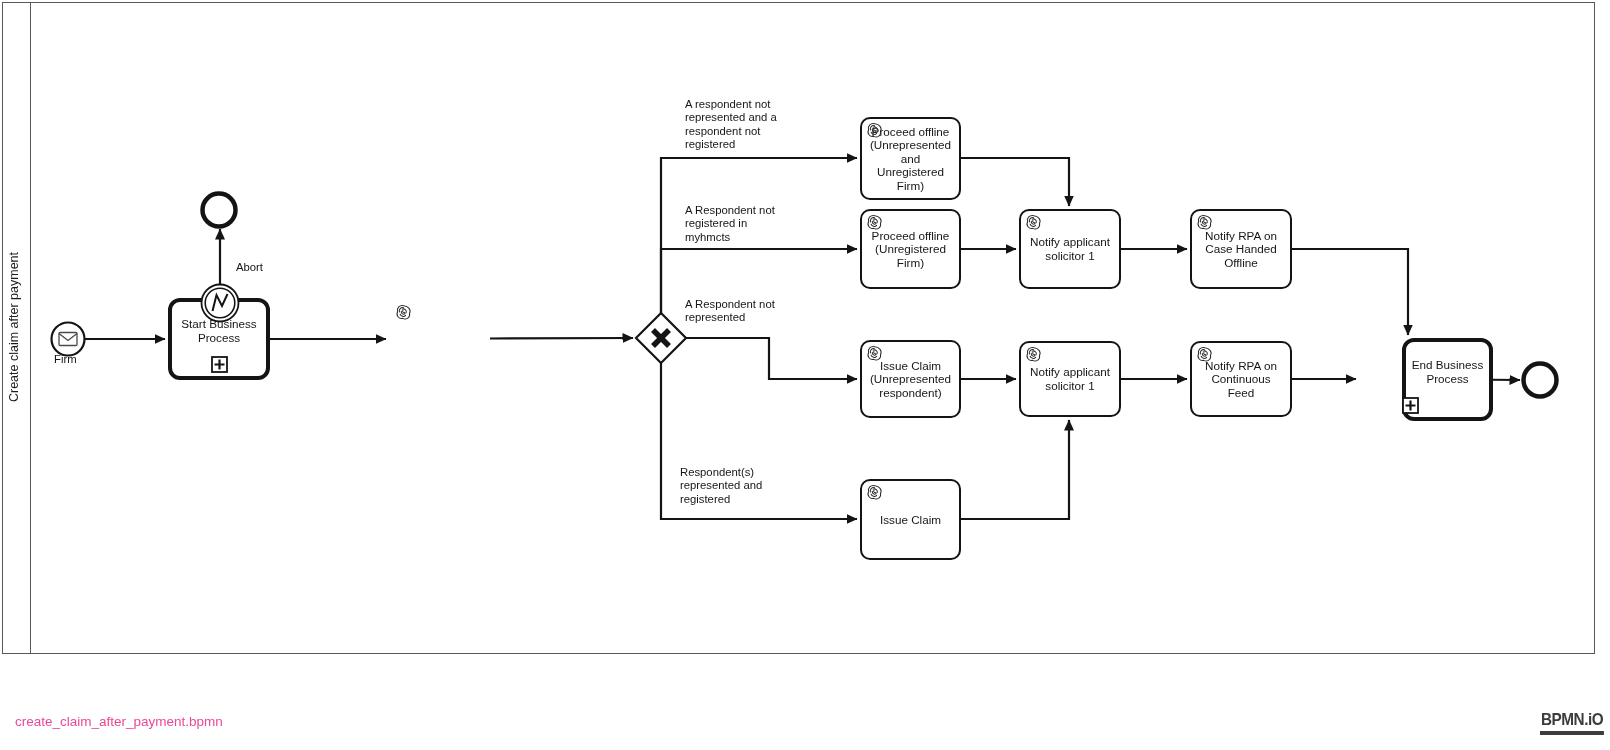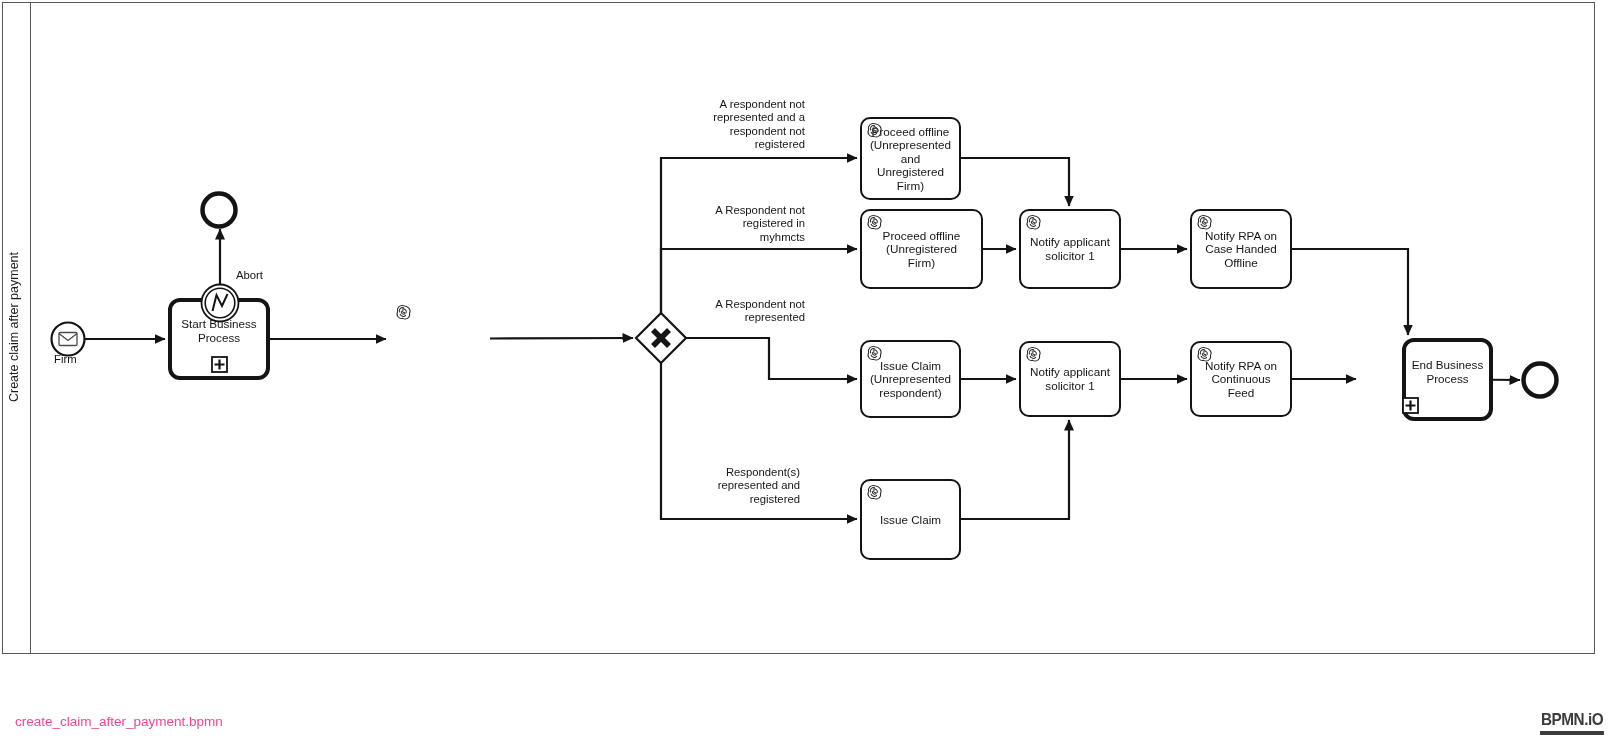--- a/index.html
+++ b/index.html
@@ -11,21 +11,21 @@
   .pool-lane-strip{position:absolute;left:0;top:0;width:28px;height:100%;border-right:1.8px solid #585858;box-sizing:border-box;}
   .pool-label{position:absolute;left:-136px;top:314px;width:300px;height:20px;text-align:center;
     font-size:12.5px;color:#1c1c1c;transform:rotate(-90deg);white-space:nowrap;}
   
   .task{position:absolute;box-sizing:border-box;background:#fff;border:2px solid #141414;border-radius:10px;
     display:flex;align-items:center;justify-content:center;text-align:center;
     font-size:11.7px;line-height:13.6px;color:#161616;white-space:pre-line;}
   .task.call{border-width:4px;border-radius:12px;padding-bottom:16px;}
   .scribble{position:absolute;left:4px;top:3px;width:22px;height:22px;}
   
-  .flow-label{position:absolute;text-align:right;font-size:11.3px;line-height:13.4px;color:#161616;white-space:pre-line;}
+  .flow-label{position:absolute;text-align:left;font-size:11.3px;line-height:13.4px;color:#161616;white-space:pre-line;}
   .event-label{position:absolute;font-size:11.3px;color:#161616;}
   
   .filename{position:absolute;left:15px;top:714px;font-size:13.5px;color:#ec4899;}
   .bpmn-logo{position:absolute;left:1540px;top:710px;font-size:17px;font-weight:700;letter-spacing:-0.5px;
     color:#3c3c3c;border-bottom:4px solid #3c3c3c;padding:0 1px 1px 1px;transform:scaleX(0.9);transform-origin:left center;
     text-decoration:none;}
 </style>
 </head>
 <body>
 
@@ -103,21 +103,21 @@
 
   <div class="task" style="left:860px;top:117px;width:101px;height:83px;">Proceed offline
 (Unrepresented
 and
 Unregistered
 Firm)</div>
   <svg class="scribble" style="left:864px;top:120px;position:absolute;" width="22" height="22">
       <use href="#scribble-icon"></use>
     </svg>
 
-  <div class="task" style="left:860px;top:209px;width:123px;height:80px;">Proceed offline
+  <div class="task" style="left:860px;top:209px;width:101px;height:80px;">Proceed offline
 (Unregistered
 Firm)</div>
   <svg class="scribble" style="left:864px;top:212px;position:absolute;" width="22" height="22">
       <use href="#scribble-icon"></use>
     </svg>
 
   <div class="task" style="left:1019px;top:209px;width:102px;height:80px;">Notify applicant
 solicitor 1</div>
   <svg class="scribble" style="left:1023px;top:212px;position:absolute;" width="22" height="22">
       <use href="#scribble-icon"></use>
@@ -164,21 +164,21 @@
 
   <svg class="layer" width="1610" height="750" viewBox="0 0 1610 750">
     <g>
       <circle cx="220" cy="303" r="18.5" fill="#fff" stroke="#141414" stroke-width="1.8"></circle>
       <circle cx="220" cy="303" r="14.8" fill="none" stroke="#141414" stroke-width="1.6"></circle>
       <path d="M212.5,311 L216.5,295 L222,306 L227.5,294" fill="none" stroke="#141414" stroke-width="2"></path>
     </g>
   </svg>
 
   <div class="event-label" style="left:54px;top:353px;">Firm</div>
-  <div class="event-label" style="left:236px;top:269px;">Abort</div>
+  <div class="event-label" style="left:236px;top:261px;">Abort</div>
 
   <div class="flow-label" style="left:685px;top:98px;width:120px;">A respondent not
 represented and a
 respondent not
 registered</div>
   <div class="flow-label" style="left:685px;top:204px;width:120px;">A Respondent not
 registered in
 myhmcts</div>
   <div class="flow-label" style="left:685px;top:298px;width:120px;">A Respondent not
 represented</div>

